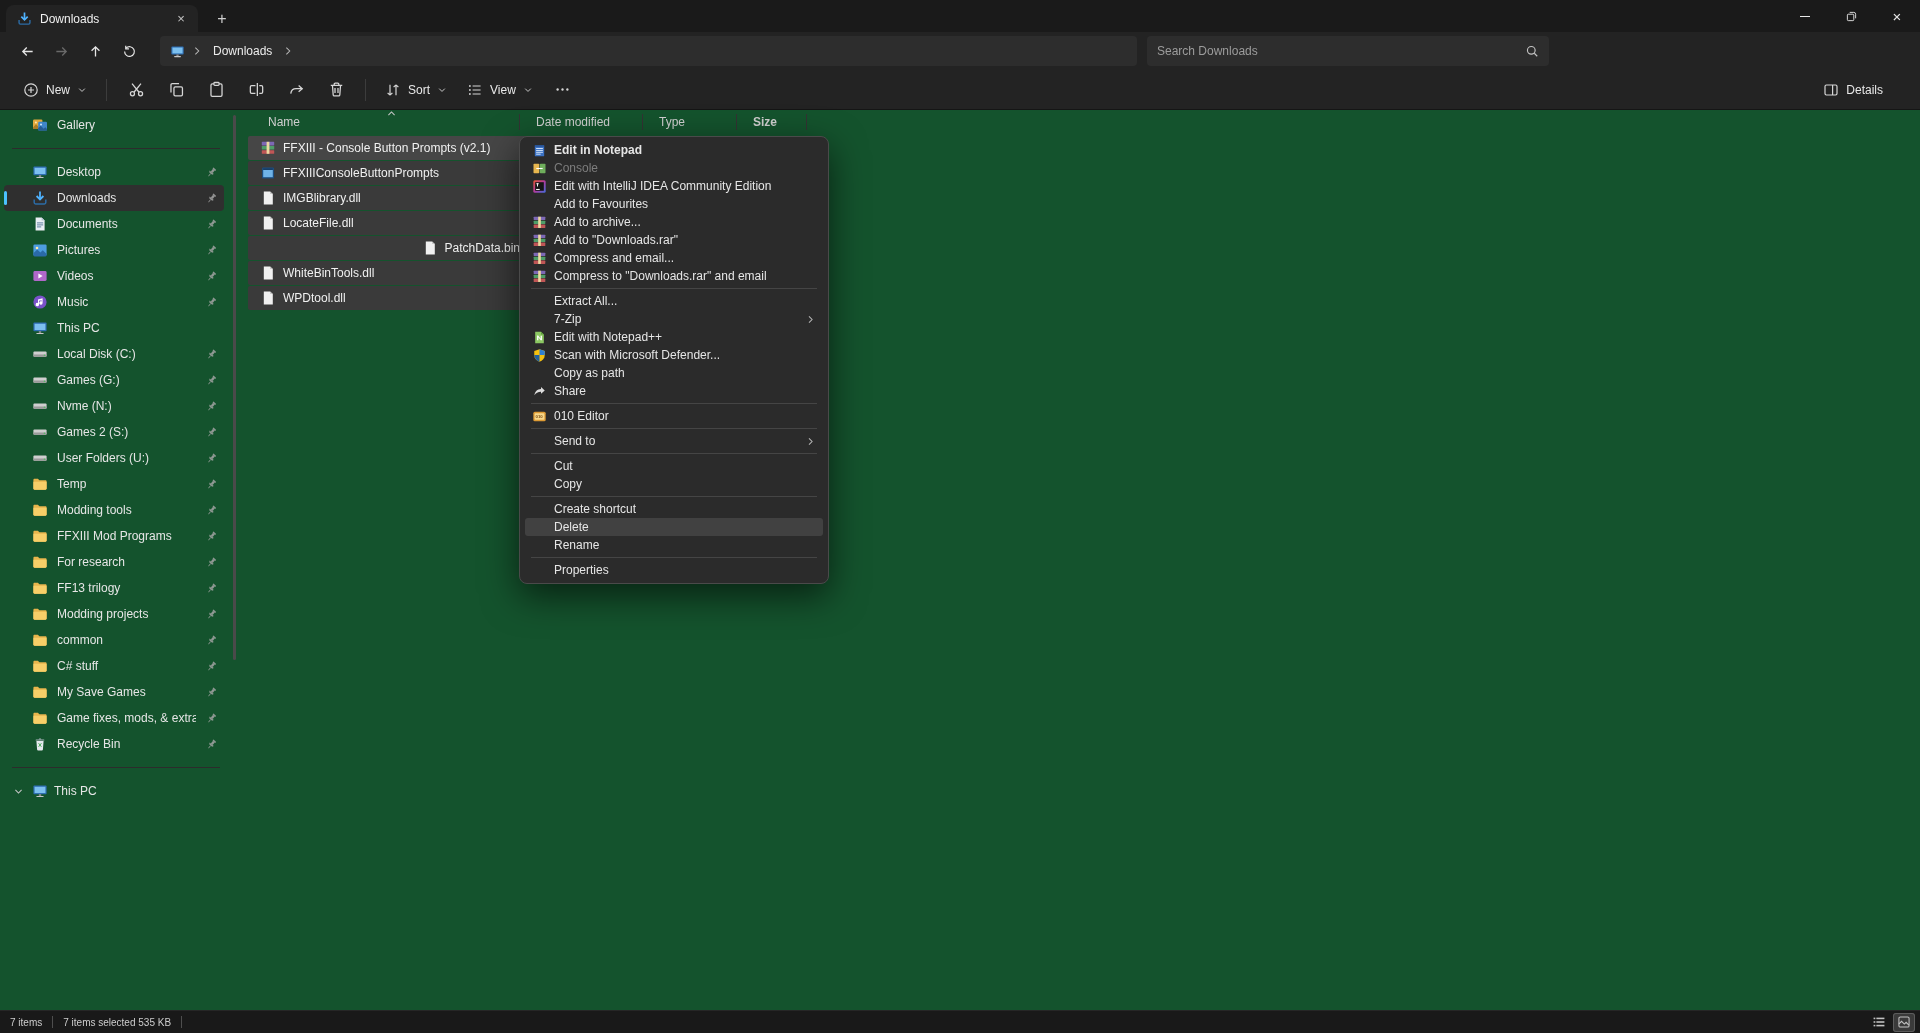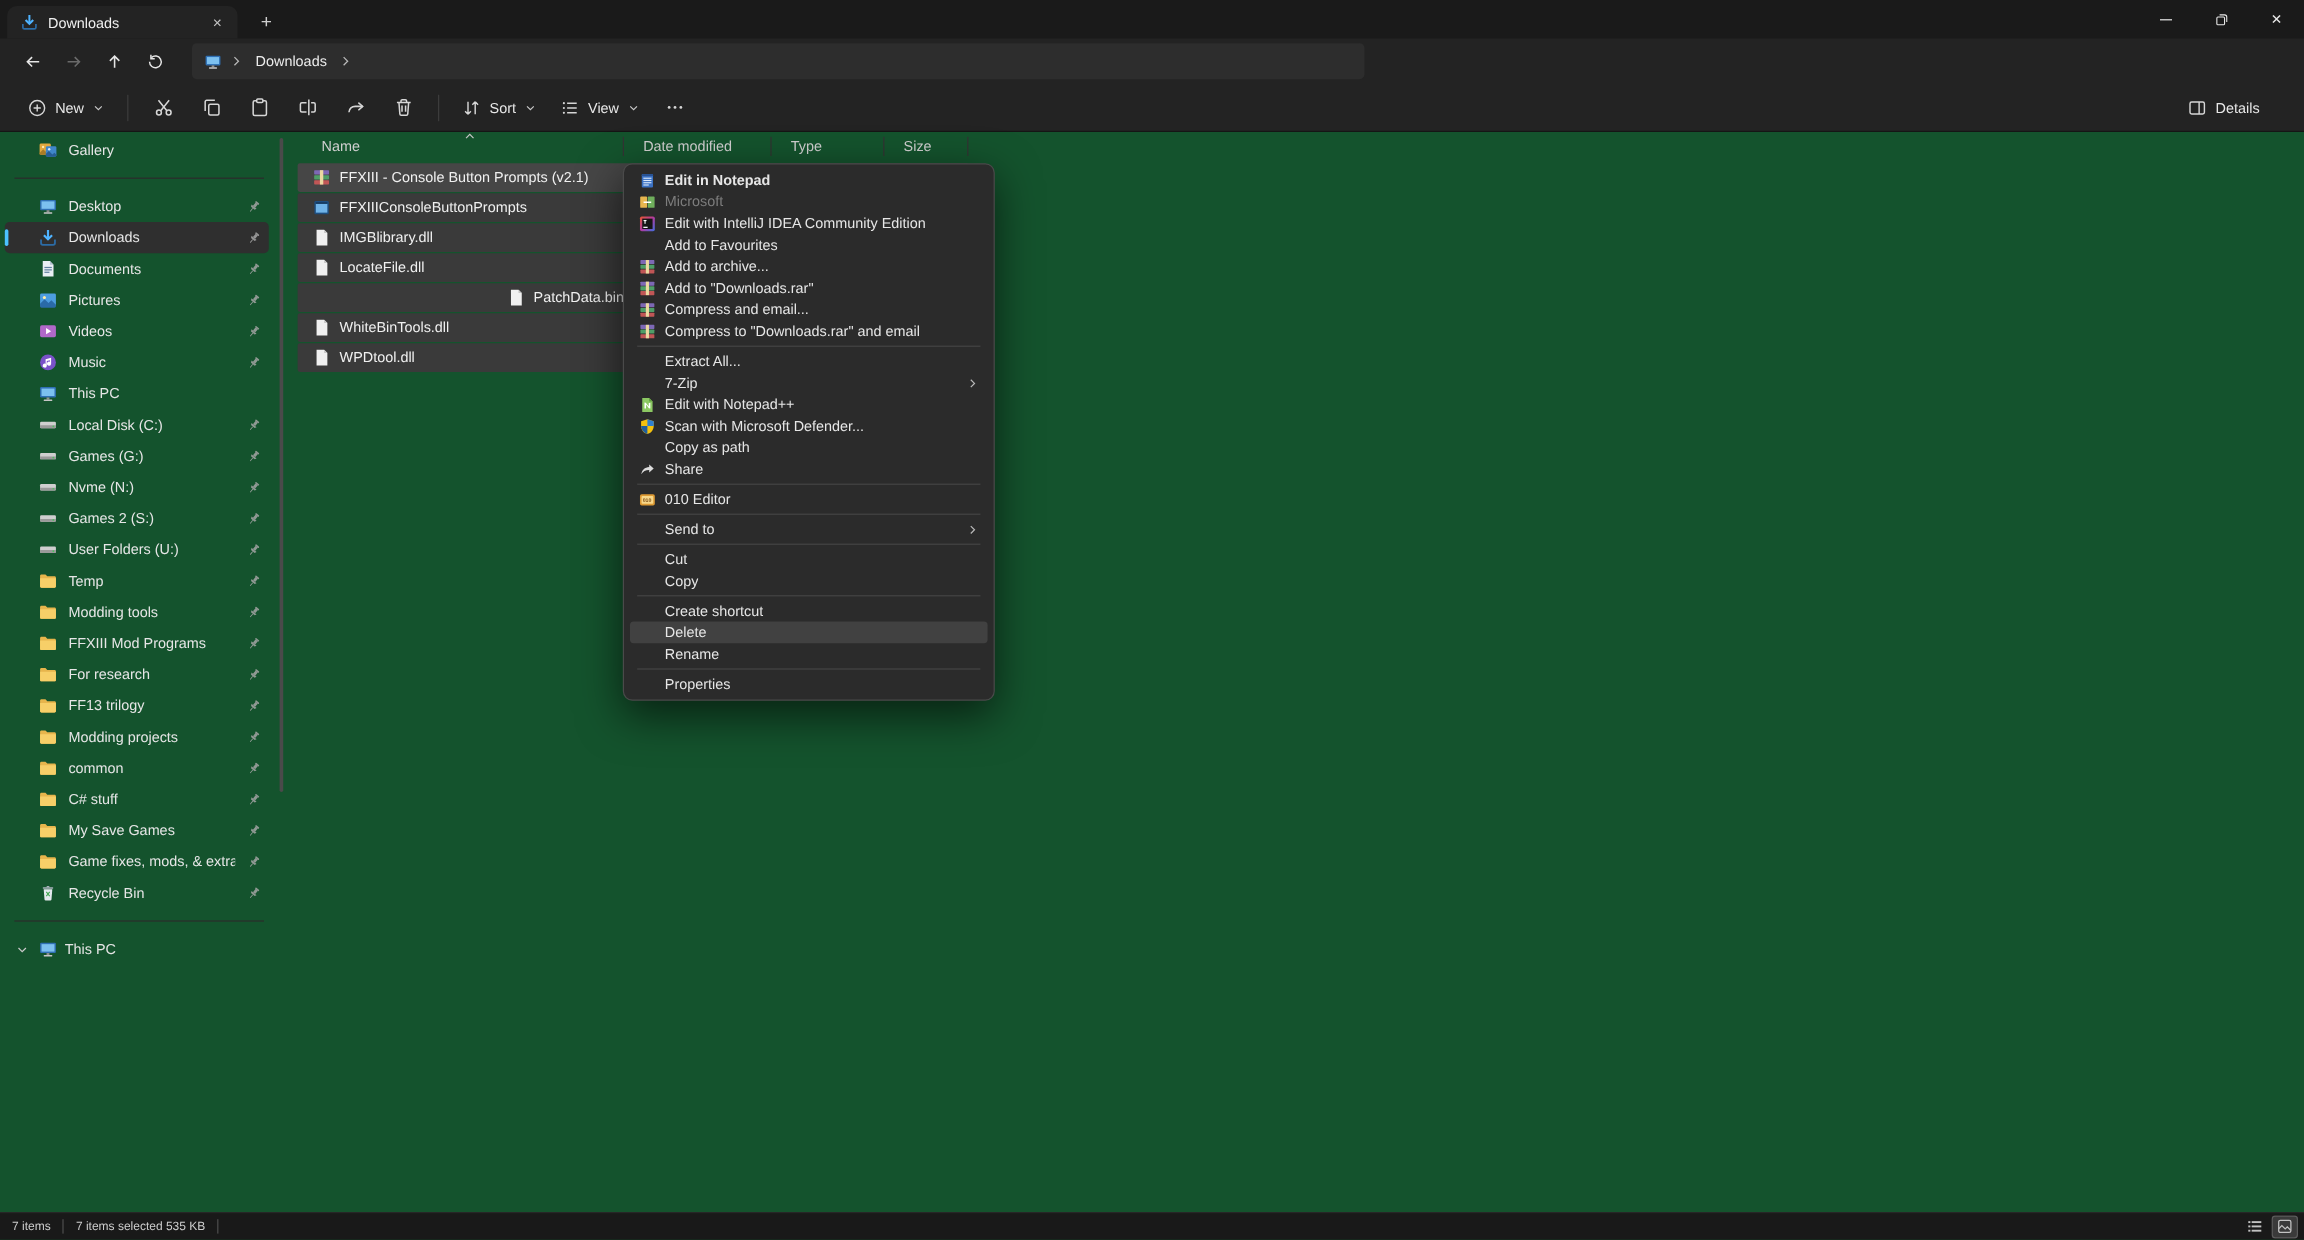--- a/index.html
+++ b/index.html
@@ -163,20 +163,29 @@
           <path d="M5.8 3.5 10.3 8l-4.5 4.5"></path>
         </svg>
       </span>
     <span class="crumb">Downloads</span>
     <span class="crumb-chev">
         <svg viewBox="0 0 16 16" fill="none" stroke="#b8b8b8" stroke-width="1.4">
           <path d="M5.8 3.5 10.3 8l-4.5 4.5"></path>
         </svg>
       </span>
   </div>
+  <div class="searchbox">
+    <input placeholder="Search Downloads" style="">
+    <span class="icon">
+        <svg viewBox="0 0 16 16" fill="none" stroke="#c4c4c4" stroke-width="1.3">
+          <circle cx="7.2" cy="7.2" r="4.4"></circle>
+          <path d="M10.6 10.6 14 14"></path>
+        </svg>
+      </span>
+  </div>
 </div>
 
 <div class="toolbar">
   <div class="tb-btn">
     <span class="icon">
         <svg viewBox="0 0 16 16" fill="none" stroke="#d6d6d6" stroke-width="1.2">
           <circle cx="8" cy="8" r="6.2"></circle>
           <path d="M8 5v6M5 8h6"></path>
         </svg>
       </span>
@@ -779,21 +788,21 @@
               <path d="M3.5 10.3 8 5.8l4.5 4.5"></path>
             </svg>
           </span>
         </div>
         <div class="hcell" style="width: 123px;">
           <span class="hlabel">Date modified</span>
         </div>
         <div class="hcell" style="width: 94px;">
           <span class="hlabel">Type</span>
         </div>
-        <div class="hcell" style="width: 70px;">
+        <div class="hcell" style="width: 70px; font-weight: bold;">
           <span class="hlabel">Size</span>
         </div>
       </div>
     <div class="rows">
         <div class="frow focus">
           <div class="fcell name" style="width: 272px;">
             <span class="icon">
               <svg viewBox="0 0 16 16">
                 <rect x="1.8" y="1.8" width="12.4" height="3.6" rx=".6" fill="#7d68b5"></rect>
                 <rect x="1.8" y="6" width="12.4" height="3.6" rx=".6" fill="#4f9e67"></rect>
@@ -925,21 +934,21 @@
       <span class="cm-label">Edit in Notepad</span>
     </div>
     <div class="cm-item disabled">
       <span class="icon">
         <svg viewBox="0 0 16 16">
           <rect x="1.6" y="3" width="6.1" height="10" rx=".8" fill="#e8b64f"></rect>
           <rect x="8.3" y="3" width="6.1" height="10" rx=".8" fill="#6fae5c"></rect>
           <path d="M4.6 8h6.8" stroke="#fff" stroke-width="1.2"></path>
         </svg>
       </span>
-      <span class="cm-label">Microsoft</span>
+      <span class="cm-label">Console</span>
     </div>
     <div class="cm-item">
       <span class="icon">
         <svg viewBox="0 0 16 16">
           <defs>
             <linearGradient id="ijg" x1="0" y1="0" x2="1" y2="1">
               <stop offset="0" stop-color="#e8562e"></stop>
               <stop offset=".5" stop-color="#b03ba0"></stop>
               <stop offset="1" stop-color="#3f6ee0"></stop>
             </linearGradient>

